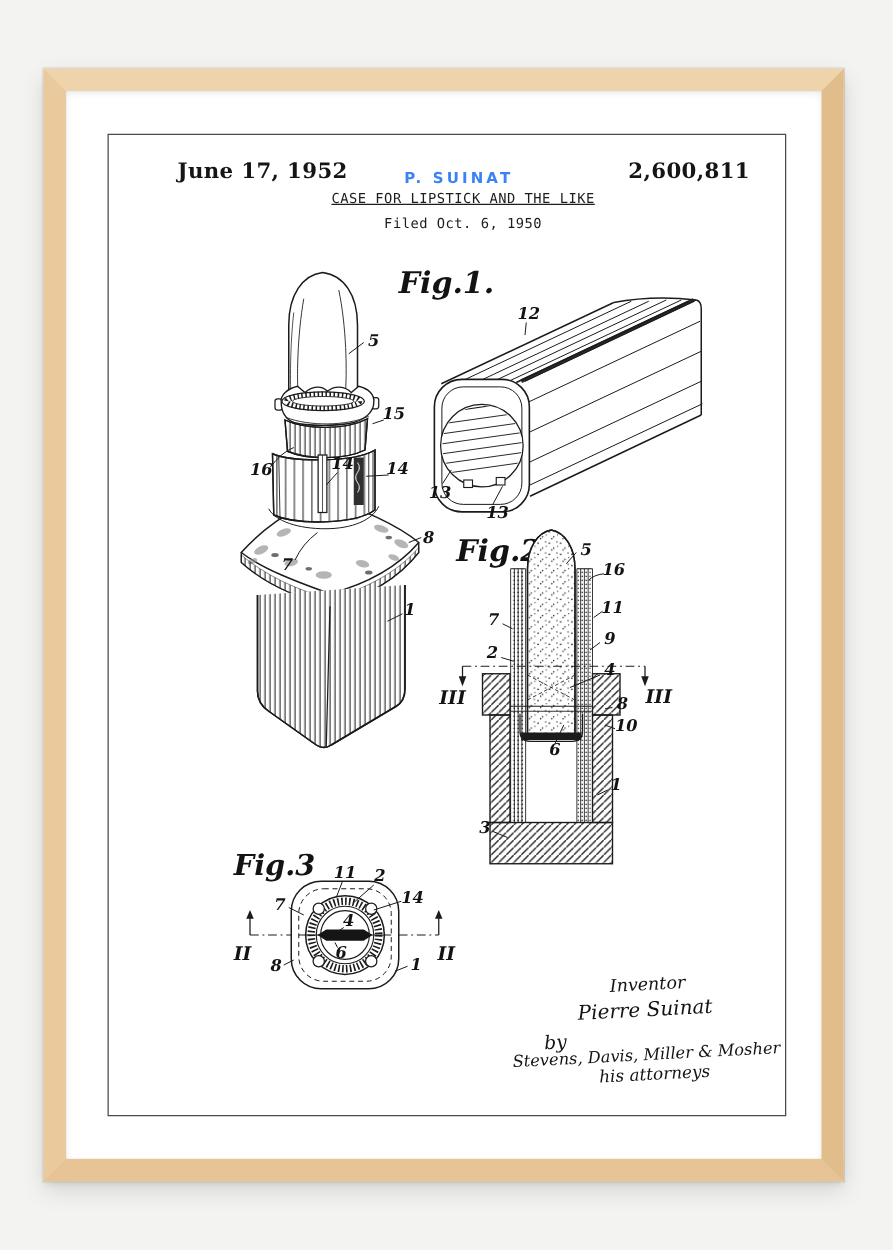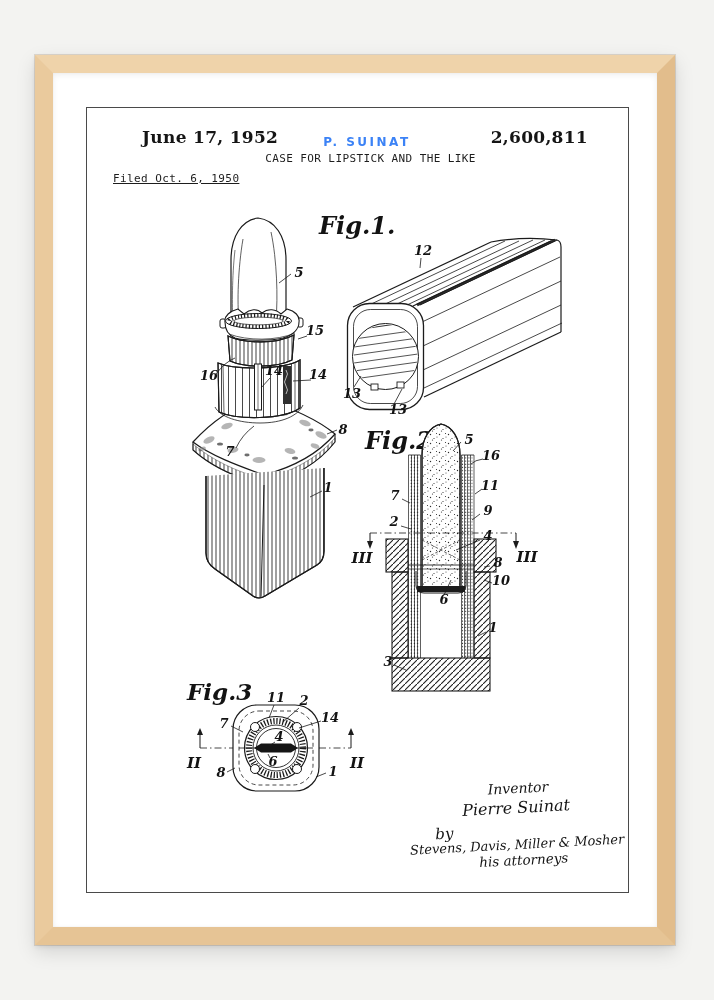--- a/index.html
+++ b/index.html
@@ -9,27 +9,27 @@
          border-style:solid;border-width:18px;
          border-color:#efd3aa #e2bd8c #e6c495 #eaca9d;
          background:#fefefe;
          box-shadow:0 0 0 1px rgba(120,90,50,.18), 0 7px 18px rgba(0,0,0,.13), 0 2px 5px rgba(0,0,0,.08);}
   .matte{position:absolute;inset:0;background:#ffffff;
          box-shadow:inset 0 2px 6px rgba(0,0,0,.07), inset 0 0 2px rgba(0,0,0,.05);}
   .print{position:absolute;left:33px;top:34px;width:543px;height:786px;box-sizing:border-box;
          border:1.5px solid #4a4a4a;background:#fff;color:#151515;padding-left:20px;}
   .print > div{position:absolute;}
   .h-date{left:55px;top:19px;font:700 17px "DejaVu Serif",serif;letter-spacing:.3px;}
-  .h-number{right:40px;top:19px;font:700 17px "DejaVu Serif",serif;letter-spacing:.3px;}
+  .h-number{right:28px;top:19px;font:700 17px "DejaVu Serif",serif;letter-spacing:.3px;}
   .h-inventor{left:19px;right:0;top:27px;text-align:center;
               font:700 12px "DejaVu Sans",sans-serif;letter-spacing:2.5px;color:#3b82f6;}
   .h-title{left:26px;right:0;top:44px;text-align:center;
+           font:11px "DejaVu Sans Mono",monospace;letter-spacing:.4px;color:#1d1d1d;text-decoration:underline;}
+  .h-filed{left:26px;right:0;top:64px;text-align:center;
            font:11px "DejaVu Sans Mono",monospace;letter-spacing:.4px;color:#1d1d1d;}
-  .h-filed{left:26px;right:0;top:64px;
-           font:11px "DejaVu Sans Mono",monospace;letter-spacing:.4px;color:#1d1d1d;text-decoration:underline;}
   svg.drawing{position:absolute;left:0;top:0;}
   .signature{position:absolute;left:320px;top:666px;width:222px;height:104px;
              transform:rotate(-3deg);font-style:italic;color:#141414;}
   .signature > div{position:absolute;text-align:center;white-space:nowrap;}
   .sig-role{left:78px;top:6px;width:70px;font-size:14px;}
   .sig-name{left:30px;top:24px;width:160px;font-size:16px;}
   .sig-by{left:22px;top:47px;width:30px;font-size:15px;}
   .sig-firm{left:2px;top:63px;width:196px;font-size:13px;}
   .sig-firmrole{left:70px;top:78px;width:90px;font-size:13.5px;}
   

